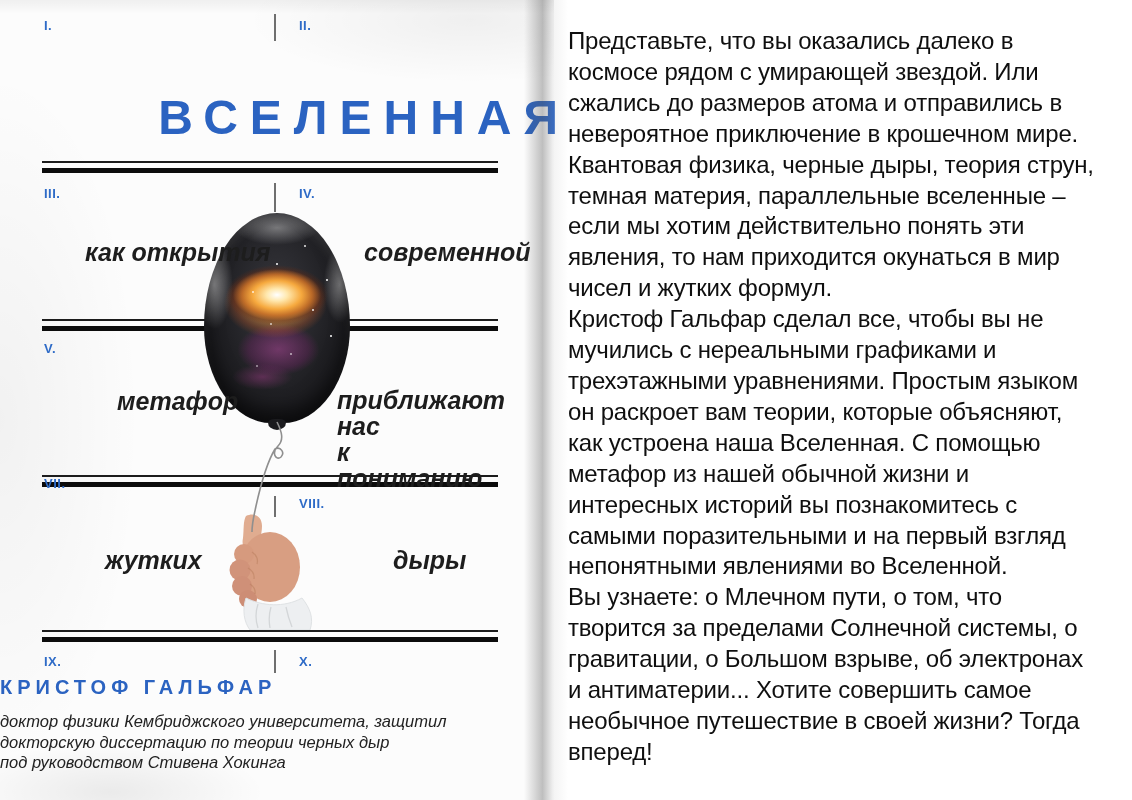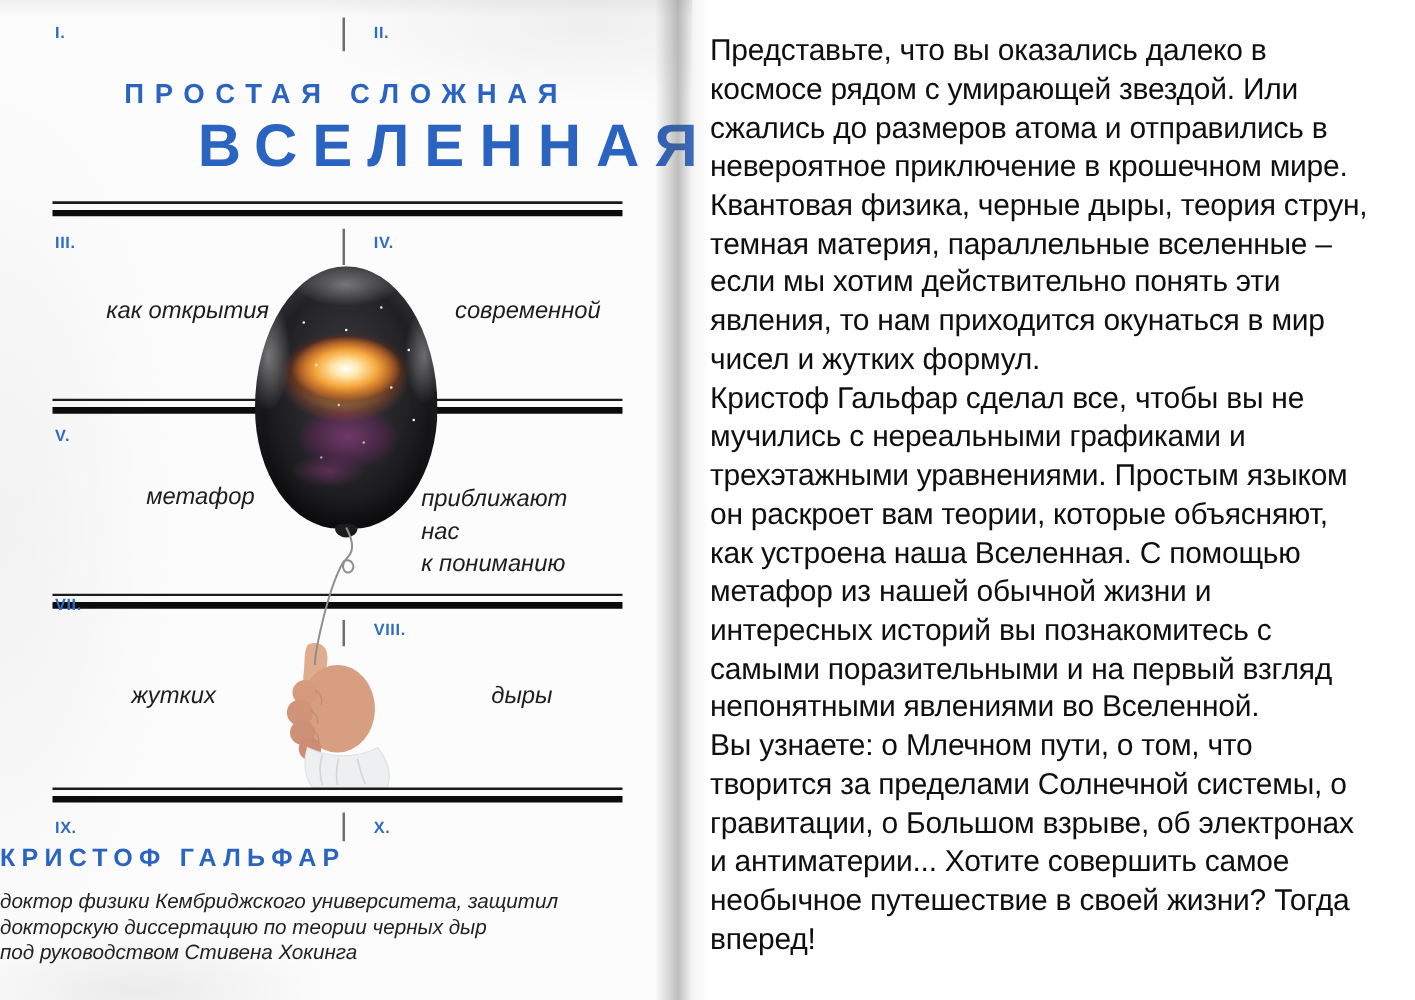--- a/index.html
+++ b/index.html
@@ -33,21 +33,21 @@
   .rule.z-back{z-index:1;} .rule.z-front{z-index:3;}
   .title-top{
     position:absolute;left:0;top:62px;width:554px;text-align:center;
     font-size:22px;font-weight:bold;letter-spacing:8.5px;color:#2b63c1;z-index:3;
   }
   .title-main{
     position:absolute;left:0;top:90px;width:554px;text-align:right;
     font-size:48px;font-weight:bold;letter-spacing:12px;color:#2b63c1;z-index:3;padding-left:16px;
   }
   .cover-label{
-    position:absolute;font-style:italic;font-size:19px;color:#1d1d1d;z-index:4;
+    position:absolute;font-style:italic;font-size:25px;color:#1d1d1d;z-index:4;font-weight:bold;
   }
   .multiline{white-space:pre-line;}
   .label-center{width:150px;text-align:left;line-height:26px;}
   
   .balloon{
     position:absolute;left:204px;top:213px;width:146px;height:210px;z-index:2;
     border-radius:50% 50% 46% 46% / 54% 54% 46% 46%;
     background:
       radial-gradient(ellipse 58px 34px at 50% 39%, #ffffff 0%, #ffe8ae 18%, #f6a93e 42%, rgba(209,116,38,0.8) 60%, rgba(110,45,18,0.35) 76%, rgba(0,0,0,0) 88%),
       radial-gradient(ellipse 68px 46px at 49% 43%, rgba(243,158,62,0.5) 38%, rgba(190,88,40,0.32) 60%, rgba(0,0,0,0) 76%),
@@ -91,21 +91,20 @@
 <body>
 
 <div class="stage">
 
   <div class="cover">
 
     <div class="numeral" style="left:44px;top:18px">I.</div>
     <div class="tick" style="left:274px;top:14px;height:27px"></div>
     <div class="numeral" style="left:299px;top:18px">II.</div>
 
-    <div class="title-top">ПРОСТАЯ СЛОЖНАЯ</div>
     <div class="title-main">ВСЕЛЕННАЯ</div>
 
     <div class="rule z-front" style="top:161px"></div>
 
     <div class="numeral" style="left:44px;top:186px">III.</div>
     <div class="tick" style="left:274px;top:183px;height:29px"></div>
     <div class="numeral" style="left:299px;top:186px">IV.</div>
 
     <div class="cover-label" style="left:85px;top:238px">как открытия</div>
     <div class="cover-label" style="left:364px;top:238px">современной</div>

